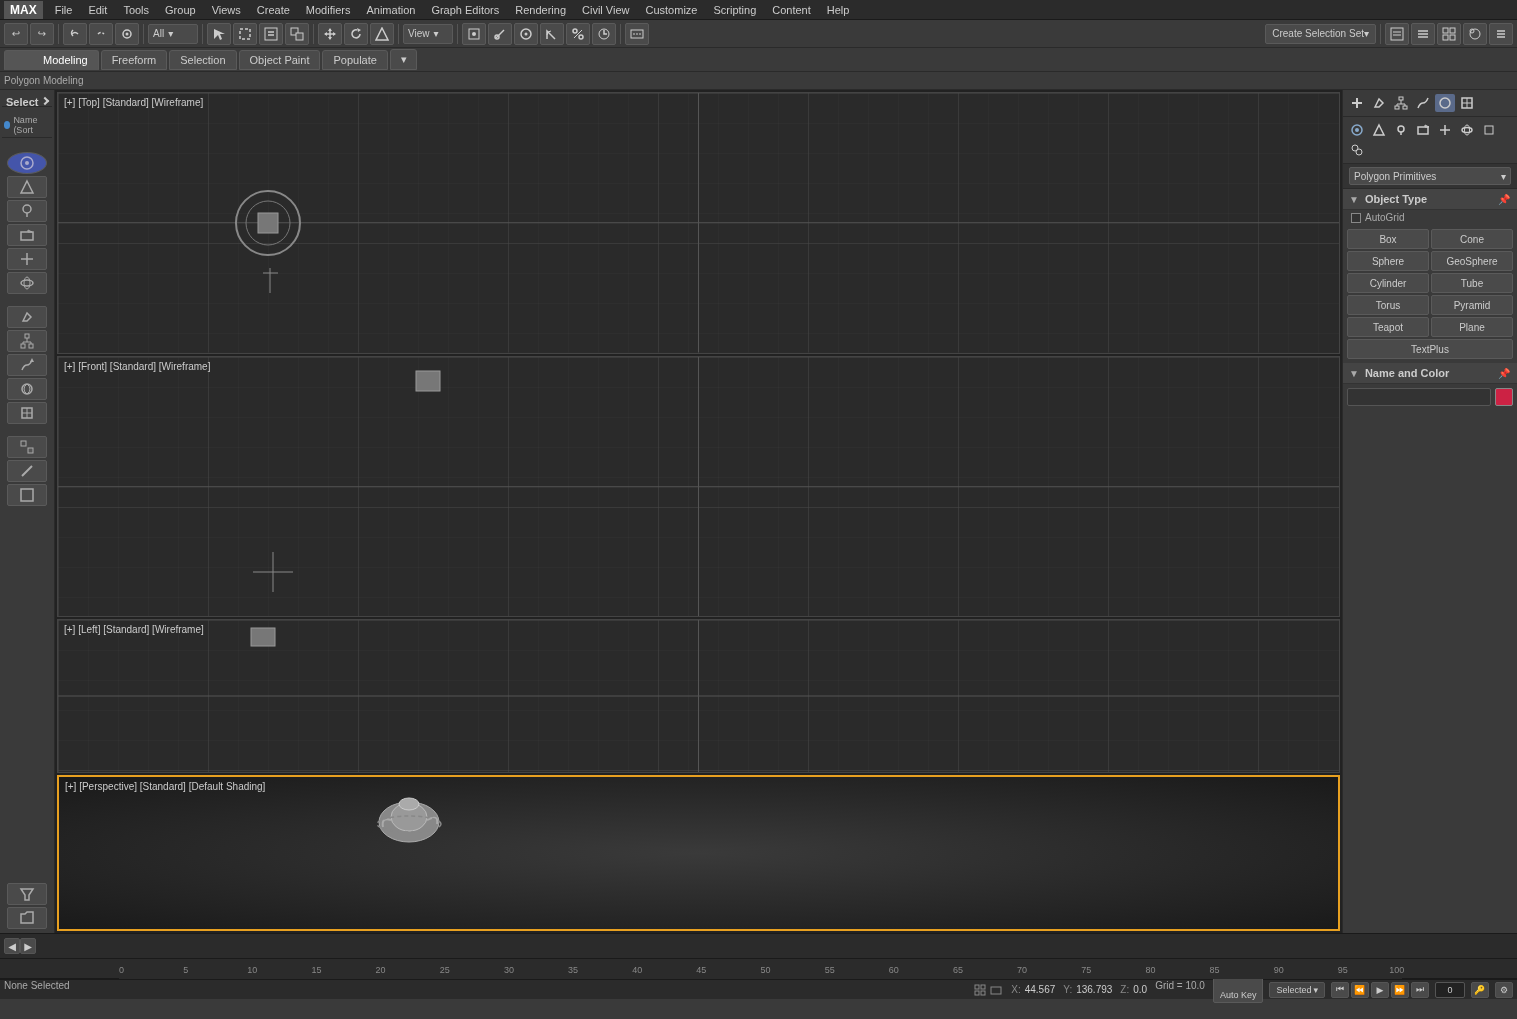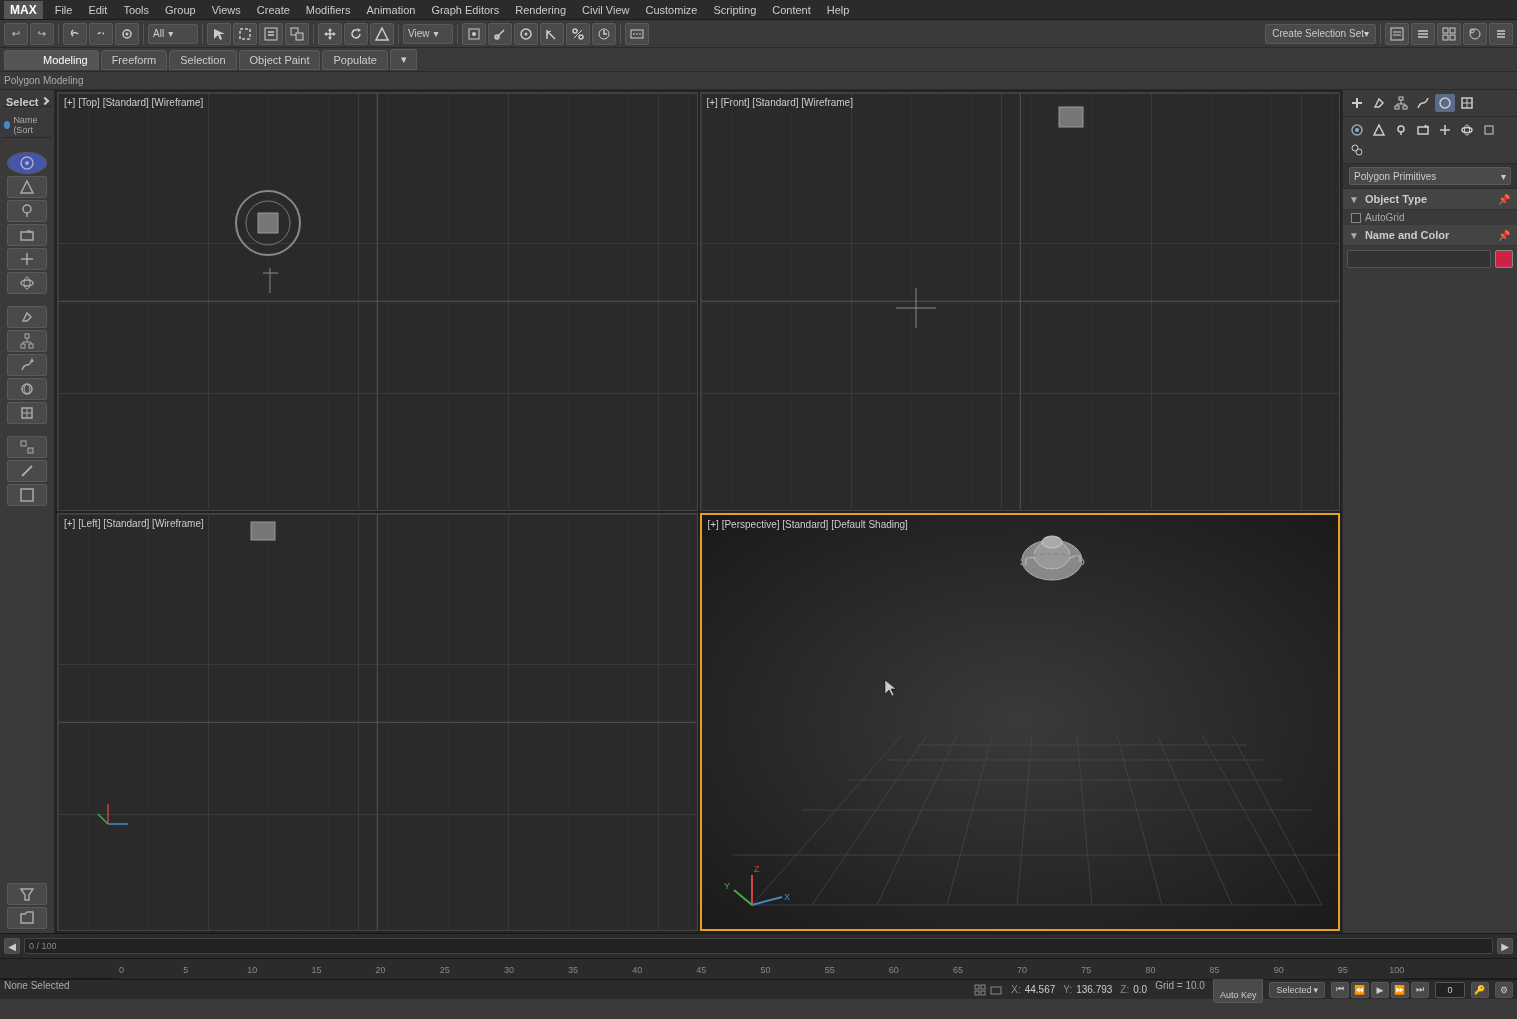--- a/index.html
+++ b/index.html
@@ -159,21 +159,21 @@
       justify-content: center;
       cursor: pointer;
       color: #bbbbbb;
       font-size: 9px;
     }
 
     
     #viewports {
       flex: 1;
       display: grid;
-      grid-template-columns: 1fr 1fr;
+      grid-template-columns: 1fr;
       grid-template-rows: 1fr 1fr;
       background: #222;
       gap: 2px;
       padding: 2px;
     }
     .viewport {
       background: #2d2d2d;
       position: relative;
       overflow: hidden;
       border: 1px solid #444;
@@ -1017,43 +1017,53 @@
     <div class="section-header">
       <span class="section-arrow">▼</span>
       <span style="width:6px;"></span>
       <span class="section-header-title">Object Type</span>
       <span style="font-size:10px;color:#888;">📌</span>
     </div>
     <div class="autogrid-row">
       <div class="autogrid-cb"></div>
       <span style="font-size:10px; color:#aaa;">AutoGrid</span>
     </div>
+    <div class="object-type-grid">
+      <div class="obj-btn">Box</div>
+      <div class="obj-btn">Cone</div>
+      <div class="obj-btn">Sphere</div>
+      <div class="obj-btn">GeoSphere</div>
+      <div class="obj-btn">Cylinder</div>
+      <div class="obj-btn">Tube</div>
+      <div class="obj-btn">Torus</div>
+      <div class="obj-btn">Pyramid</div>
+      <div class="obj-btn">Teapot</div>
+      <div class="obj-btn">Plane</div>
+      <div class="obj-btn full-width">TextPlus</div>
+    </div>
 
     <div class="section-header">
       <span class="section-arrow">▼</span>
       <span style="width:6px;"></span>
       <span class="section-header-title">Name and Color</span>
       <span style="font-size:10px;color:#888;">📌</span>
     </div>
     <div class="name-color-section">
       <div class="name-color-row">
         <input class="name-input" type="text" value="" style="">
         <div class="color-swatch" style="background: #cc2244;"></div>
       </div>
     </div>
 
   </div>
 
 </div>
 
 <div id="timeline-area">
   <div class="timeline-arrow">◀</div>
-  <div class="timeline-bar">
-    <div style="position:absolute; left:4px; top:50%; transform:translateY(-50%); font-size:9px; color:#888;">0 / 100</div>
-  </div>
   <div class="timeline-arrow">▶</div>
 </div>
 
 <div id="frame-ruler">
   <div style="width:115px; flex-shrink:0;"></div>
   <div class="ruler-track">
     <svg width="100%" height="20px" style="overflow:visible;">
       <rect width="100%" height="100%" fill="#2b2b2b"></rect>
       <g font-size="9" fill="#888">
         <text x="0%" y="14">0</text>

